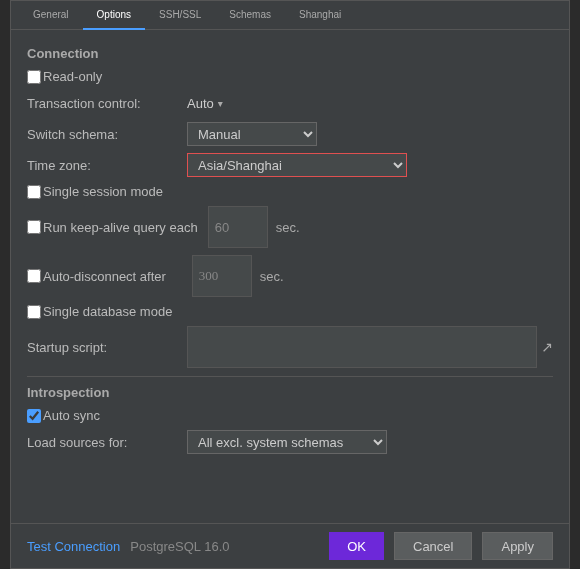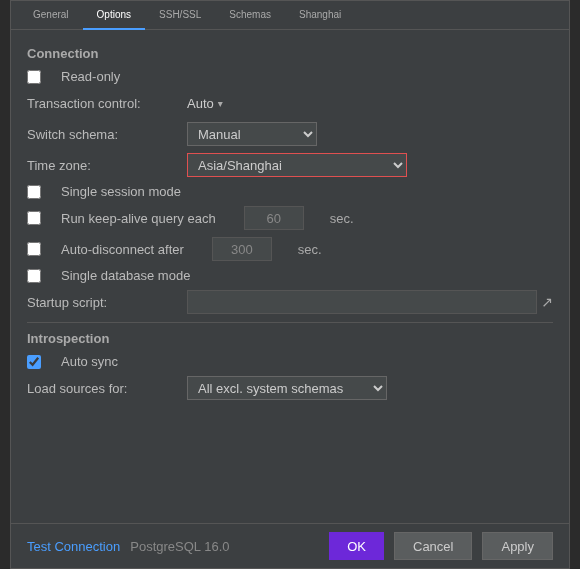--- a/index.html
+++ b/index.html
@@ -65,21 +65,21 @@
     .form-label {
       color: #bbb;
       min-width: 160px;
       font-size: 13px;
     }
     
     .checkbox-row {
       display: flex;
       align-items: center;
       margin-bottom: 7px;
-      gap: 20px;
+      gap: 2px;
     }
     .checkbox-row label {
       color: #bbb;
       font-size: 13px;
     }
     input[type="checkbox"] {
       width: 14px;
       height: 14px;
       accent-color: #4a9eff;
       cursor: pointer;
@@ -121,26 +121,25 @@
     }
     .chevron-down {
       font-size: 10px;
       color: #aaa;
     }
     
     input[type="text"] {
       background: #45494a;
       border: 1px solid #555;
       color: #888;
-      padding: 2px 6px;
+      padding: 20px 6px;
       font-size: 13px;
       outline: none;
       height: 24px;
       width: 60px;
-      text-align: center;
     }
     .unit-label {
       color: #aaa;
       margin-left: 6px;
       font-size: 13px;
     }
     
     .startup-input {
       background: #45494a;
       border: 1px solid #555;
@@ -263,21 +262,21 @@
     <div class="checkbox-row">
       <input type="checkbox" id="keepalive" style="">
       <label for="keepalive">Run keep-alive query each</label>
       <input type="text" style="margin-left: 8px;" value="60">
       <span class="unit-label">sec.</span>
     </div>
 
     <div class="checkbox-row">
       <input type="checkbox" id="autodisconnect" style="">
       <label for="autodisconnect">Auto-disconnect after</label>
-      <input type="text" style="margin-left: 8px;" value="300">
+      <input type="text" style="margin-left: 24px; font-family: Liberation Serif, serif;" value="300">
       <span class="unit-label">sec.</span>
     </div>
 
     <div class="checkbox-row">
       <input type="checkbox" id="singledb" style="">
       <label for="singledb">Single database mode</label>
     </div>
 
     <div class="form-row">
       <span class="form-label">Startup script:</span>

